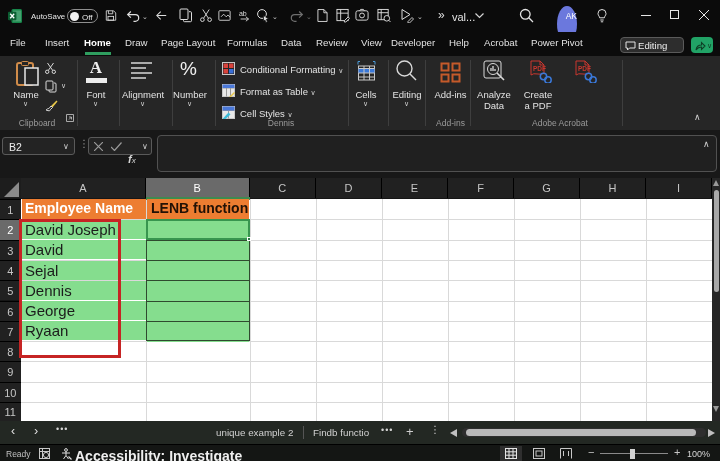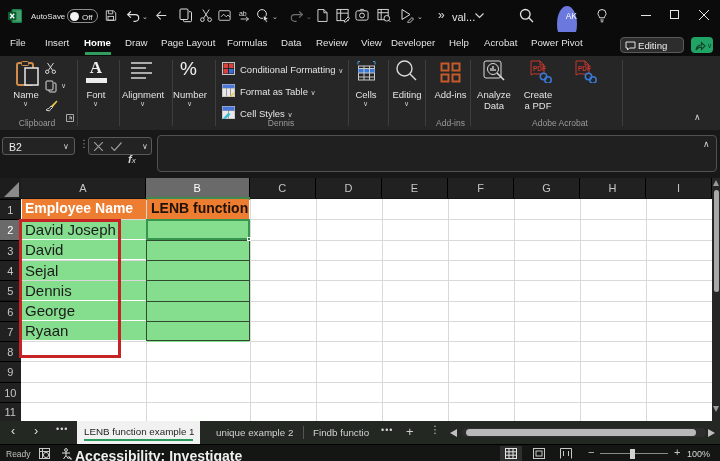--- a/index.html
+++ b/index.html
@@ -413,24 +413,20 @@
       </svg>
  <div class="ab" style="left:713.5px;top:12px;width:5px;height:102px;background:#a8a8a8;border-radius:2.5px"></div>
  <svg class="ab" style="left:713px;top:228px" width="6" height="6" viewBox="0 0 6 6">
         <path d="M0 0 L6 0 L3 6 z" fill="#9a9a9a"></path>
       </svg>
 </div>
 <div class="ab" id="tabbar">
  <div class="ab t" style="left:11px;top:3px;font-size:12.5px;color:#e2e2e2">‹</div>
  <div class="ab t" style="left:34px;top:3px;font-size:12.5px;color:#e2e2e2">›</div>
  <div class="ab t" style="left:56px;top:3px;font-size:9px;color:#d5d5d5;letter-spacing:1px">•••</div>
- <div class="ab" style="left:77px;top:0;width:123px;height:23px;background:#f1f1f1">
-   <div class="ab t" style="left:7px;top:5px;font-size:9.8px;color:#1f1f1f">LENB function example 1</div>
-   <div class="ab" style="left:7px;top:17.5px;width:109px;height:2px;background:#2b9a5e"></div>
- </div>
  <div class="ab t" style="left:216px;top:6px;font-size:9.8px;color:#d2d2d2">unique example 2</div>
  <div class="ab" style="left:303px;top:5px;width:1px;height:13px;background:#555"></div>
  <div class="ab t" style="left:313px;top:6px;font-size:9.8px;color:#d2d2d2">Findb functio</div>
  <div class="ab t" style="left:381px;top:4px;font-size:9px;color:#d2d2d2;letter-spacing:1px">•••</div>
  <div class="ab t" style="left:406px;top:3px;font-size:13px;color:#cfcfcf">+</div>
  <div class="ab t" style="left:430px;top:3px;font-size:10px;color:#cfcfcf">⋮</div>
  <svg class="ab" style="left:450px;top:8px" width="7" height="8" viewBox="0 0 7 8">
         <path d="M7 0 L0 4 L7 8 z" fill="#c0c0c0"></path>
       </svg>
  <div class="ab" style="left:462px;top:7px;width:244px;height:9px;background:#2e2e2e;border-radius:4.5px"></div>

